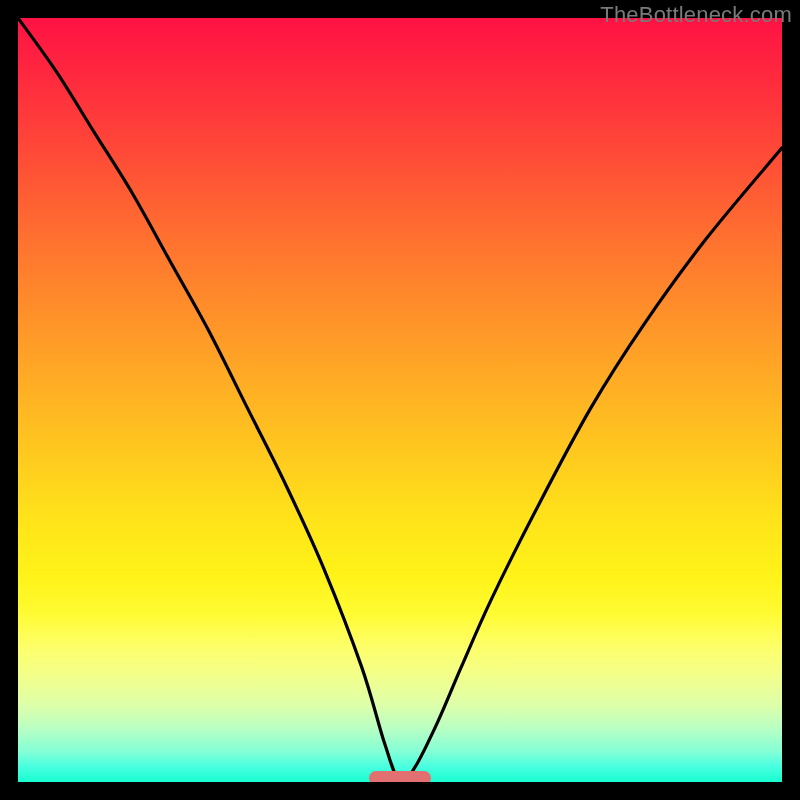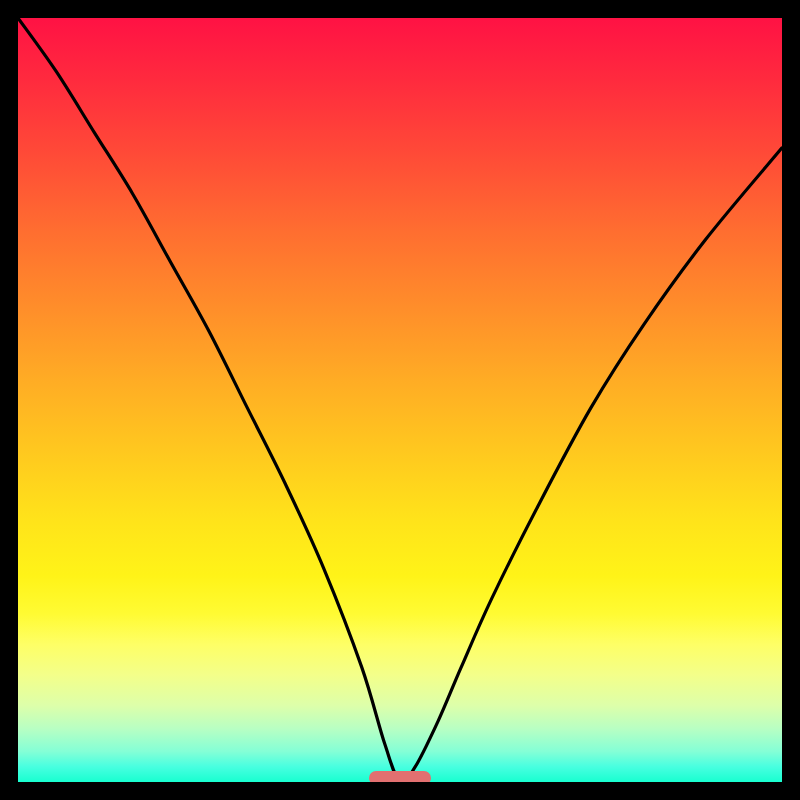--- a/index.html
+++ b/index.html
@@ -70,20 +70,21 @@
     left: 0;
     top: 0;
     width: 764px;
     height: 764px;
   }
 </style>
 </head>
 <body>
 
 <div class="chart-container">
+  <div class="watermark">TheBottleneck.com</div>
   <div class="plot-area">
     <div class="gradient-bg"></div>
     <svg class="curve" viewBox="0 0 764 764" preserveAspectRatio="none">
       <path id="curve-path" fill="none" stroke="#000" stroke-width="3.2" stroke-linecap="round" d="M 0.00 0.00 C 6.37 8.91, 25.47 34.38, 38.20 53.48 C 50.93 72.58, 63.67 94.23, 76.40 114.60 C 89.13 134.97, 101.87 154.07, 114.60 175.72 C 127.33 197.37, 140.07 221.56, 152.80 244.48 C 165.53 267.40, 178.27 289.05, 191.00 313.24 C 203.73 337.43, 216.47 364.17, 229.20 389.64 C 241.93 415.11, 254.67 439.30, 267.40 466.04 C 280.13 492.78, 292.87 519.52, 305.60 550.08 C 318.33 580.64, 333.61 620.11, 343.80 649.40 C 353.99 678.69, 360.35 706.70, 366.72 725.80 C 373.09 744.90, 376.91 760.18, 382.00 764.00 C 387.09 767.82, 390.91 758.91, 397.28 748.72 C 403.65 738.53, 412.56 719.43, 420.20 702.88 C 427.84 686.33, 434.21 669.77, 443.12 649.40 C 452.03 629.03, 460.95 607.38, 473.68 580.64 C 486.41 553.90, 502.97 520.79, 519.52 488.96 C 536.07 457.13, 555.17 420.20, 573.00 389.64 C 590.83 359.08, 607.38 333.61, 626.48 305.60 C 645.58 277.59, 664.68 250.85, 687.60 221.56 C 710.52 192.27, 751.27 145.16, 764.00 129.88"></path>
     </svg>
     <div class="marker" id="marker" style="left: 351.44px; top: 753px; width: 61.12px; height: 14px;"></div>
   </div>
 </div>
 
 </body></html>

